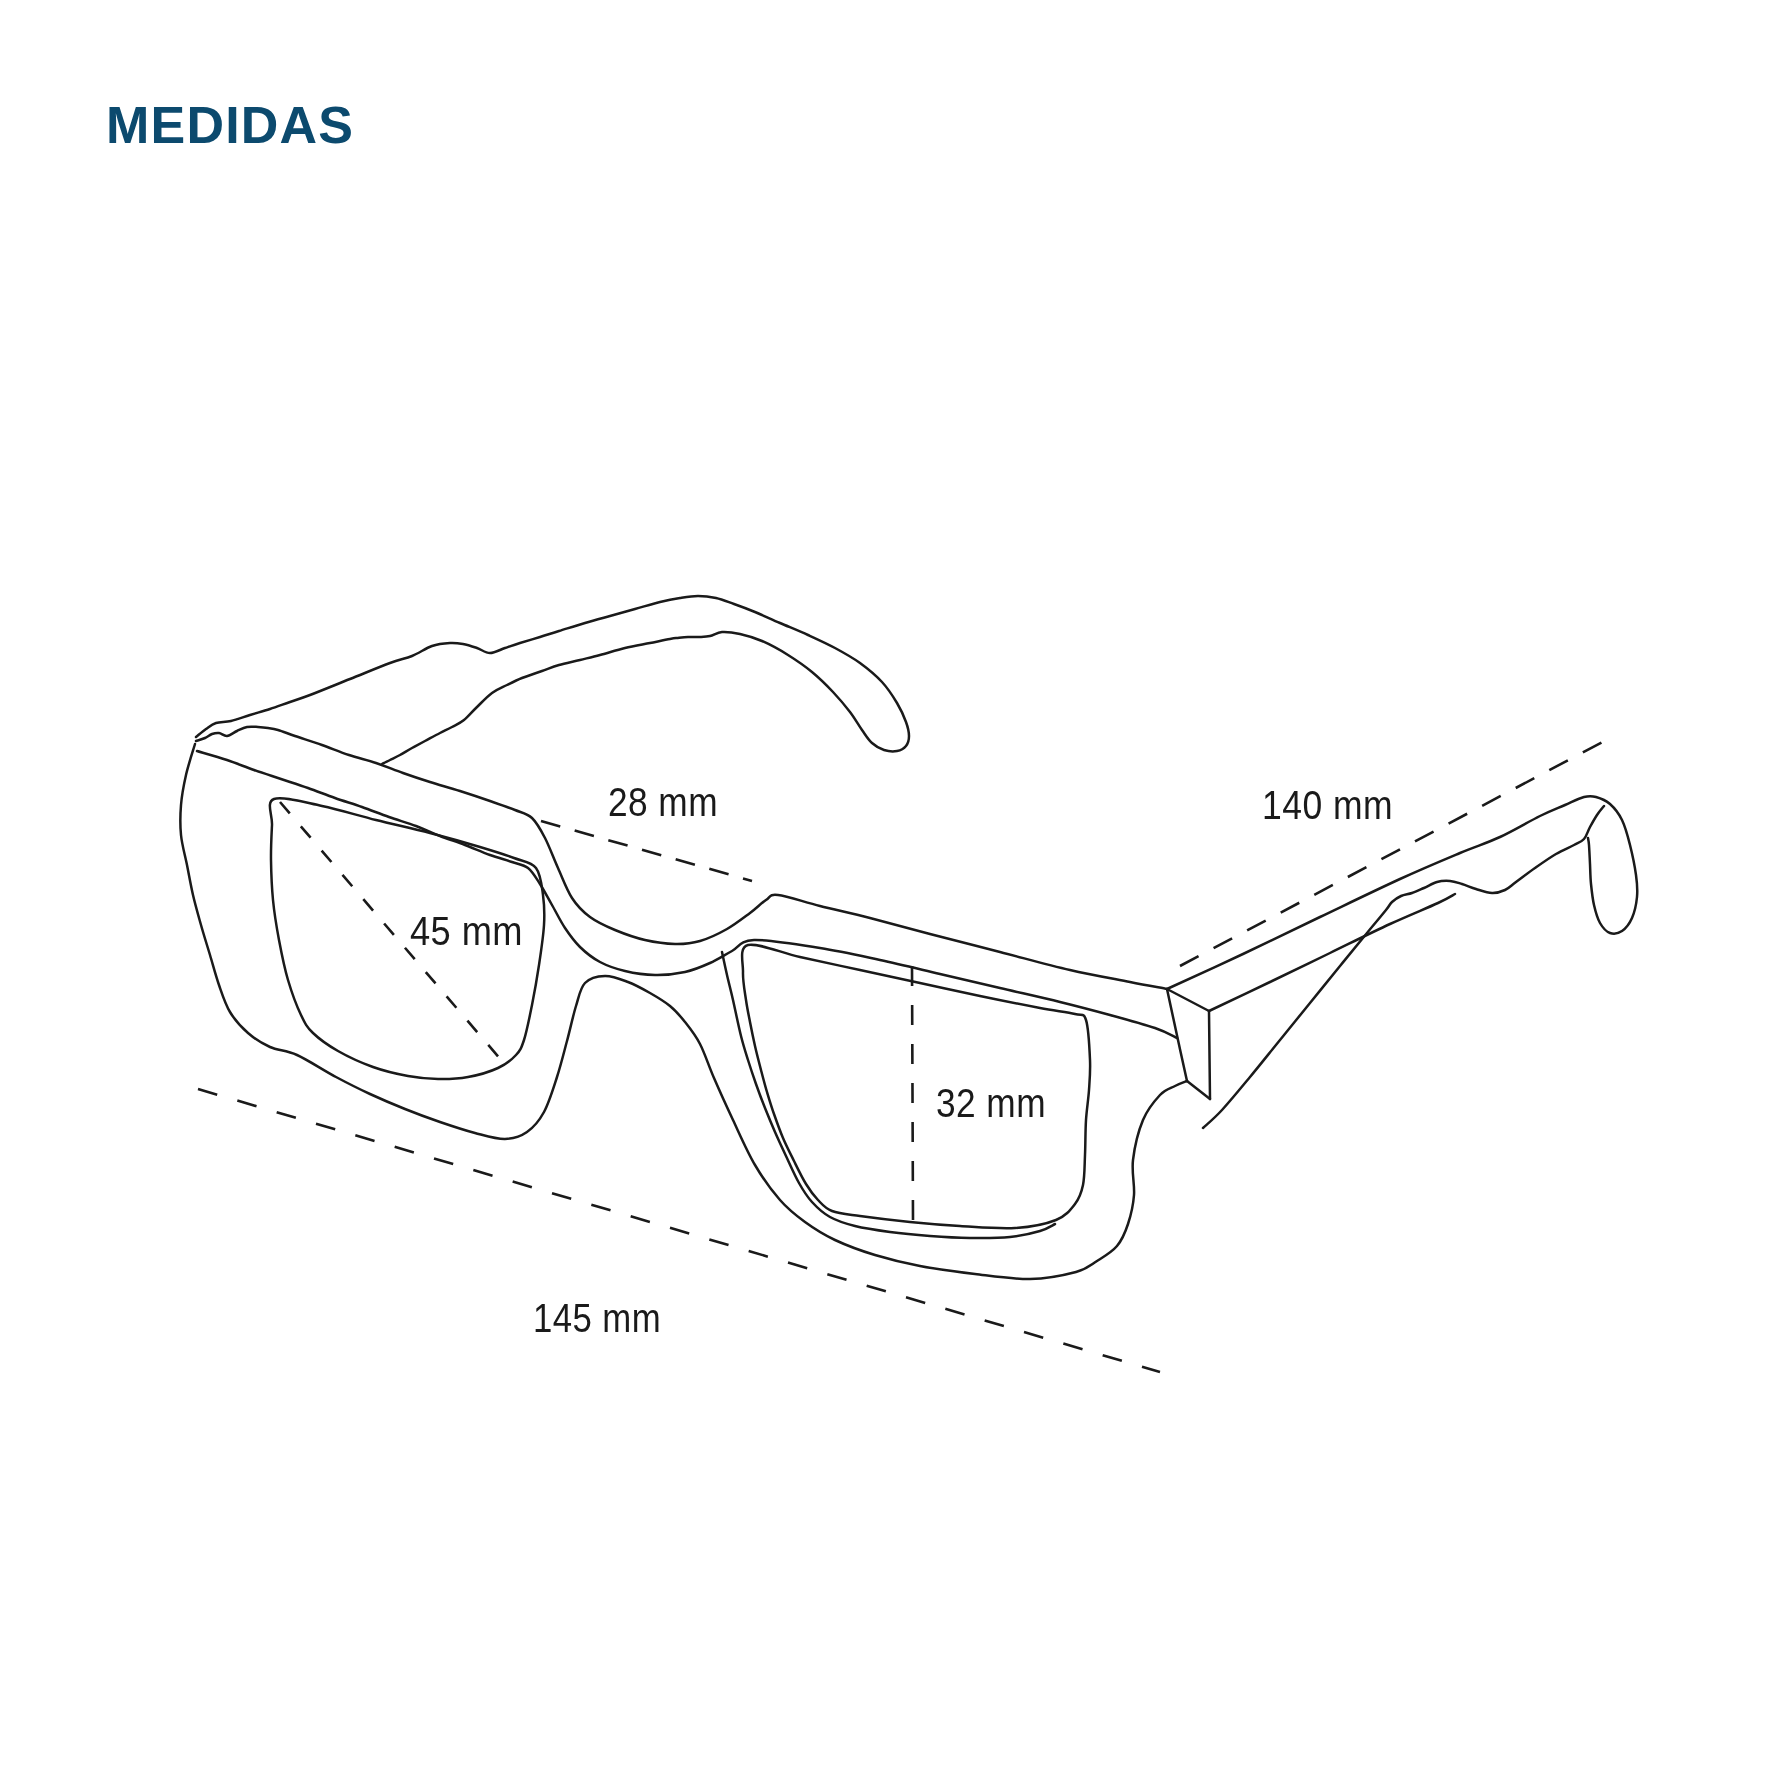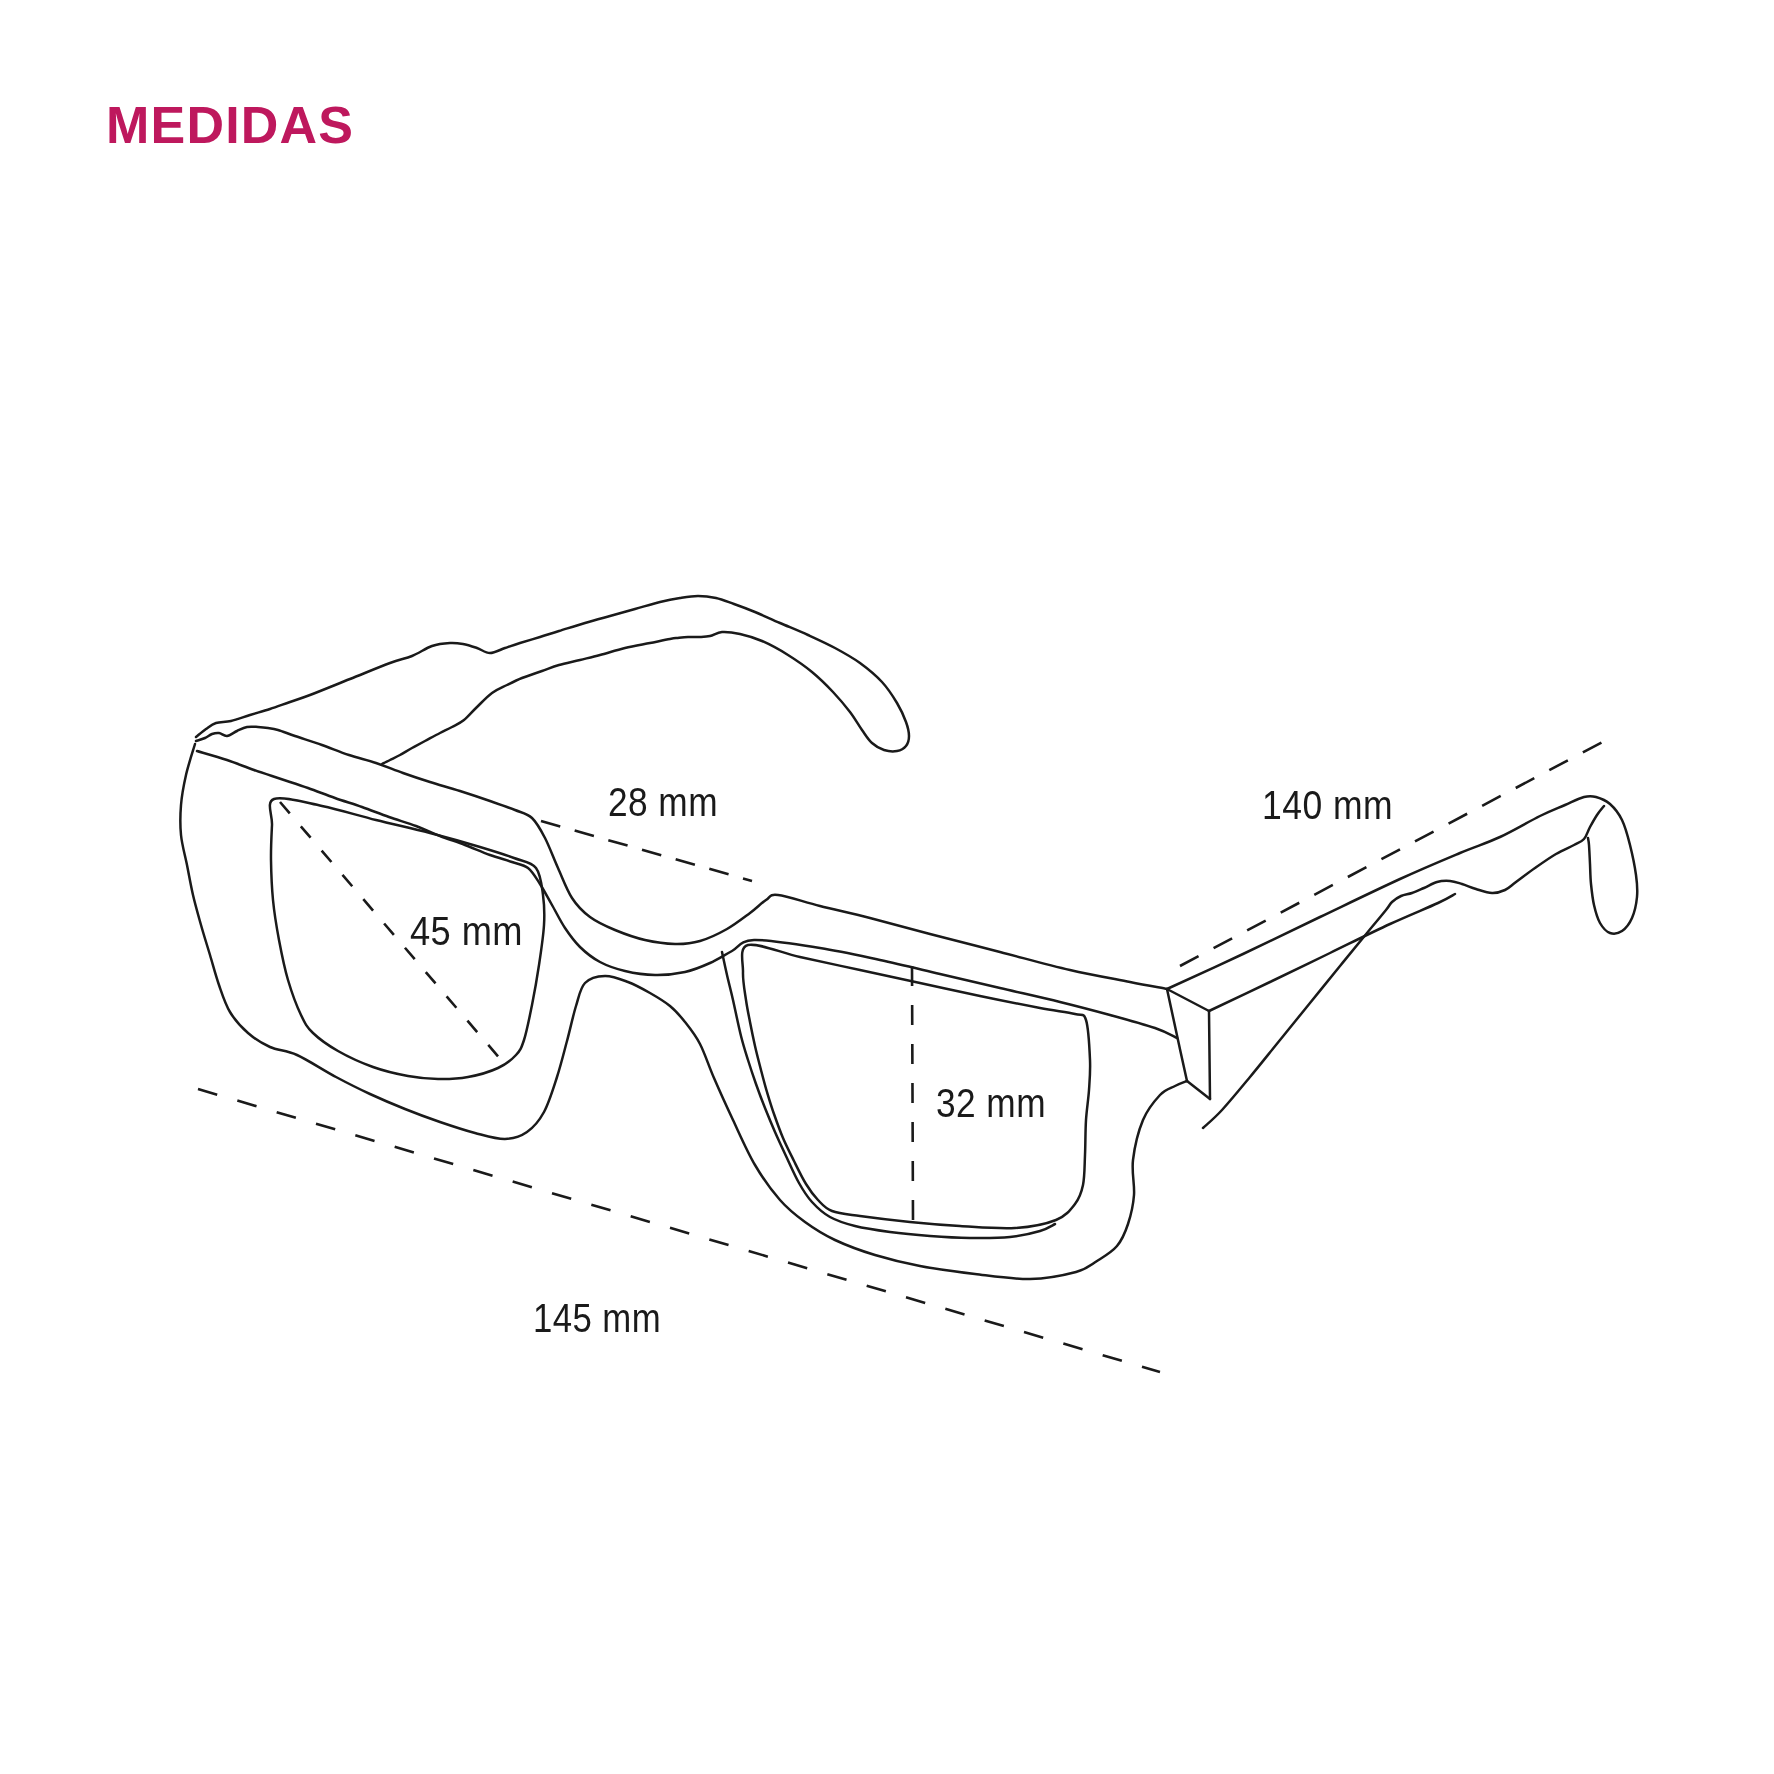--- a/index.html
+++ b/index.html
@@ -1,18 +1,18 @@
 <!DOCTYPE html>
 <html><head>
 <meta charset="utf-8">
 <style>
 html,body{margin:0;padding:0;background:#ffffff;}
 .page{position:relative;width:1774px;height:1774px;background:#ffffff;overflow:hidden;}
 h1{position:absolute;left:106px;top:95px;margin:0;font-family:"Liberation Sans",sans-serif;
-font-weight:bold;font-size:52px;letter-spacing:1.2px;color:#be185d;}
+font-weight:bold;font-size:52px;letter-spacing:1.2px;color:#0c4a6e;}
 svg{position:absolute;left:0;top:0;}
 svg path{fill:none;stroke:#1a1a1a;stroke-width:2.5;stroke-linecap:round;stroke-linejoin:round;}
 svg line{fill:none;stroke:#1a1a1a;stroke-width:2.6;stroke-linecap:butt;}
 svg text{font-family:"Liberation Sans",sans-serif;font-size:40px;fill:#1a1a1a;stroke:none;letter-spacing:0.5px;}
 </style>
 </head>
 <body>
 <div class="page">
 <h1>MEDIDAS</h1>
 <svg width="1774" height="1774" viewBox="0 0 1774 1774">

